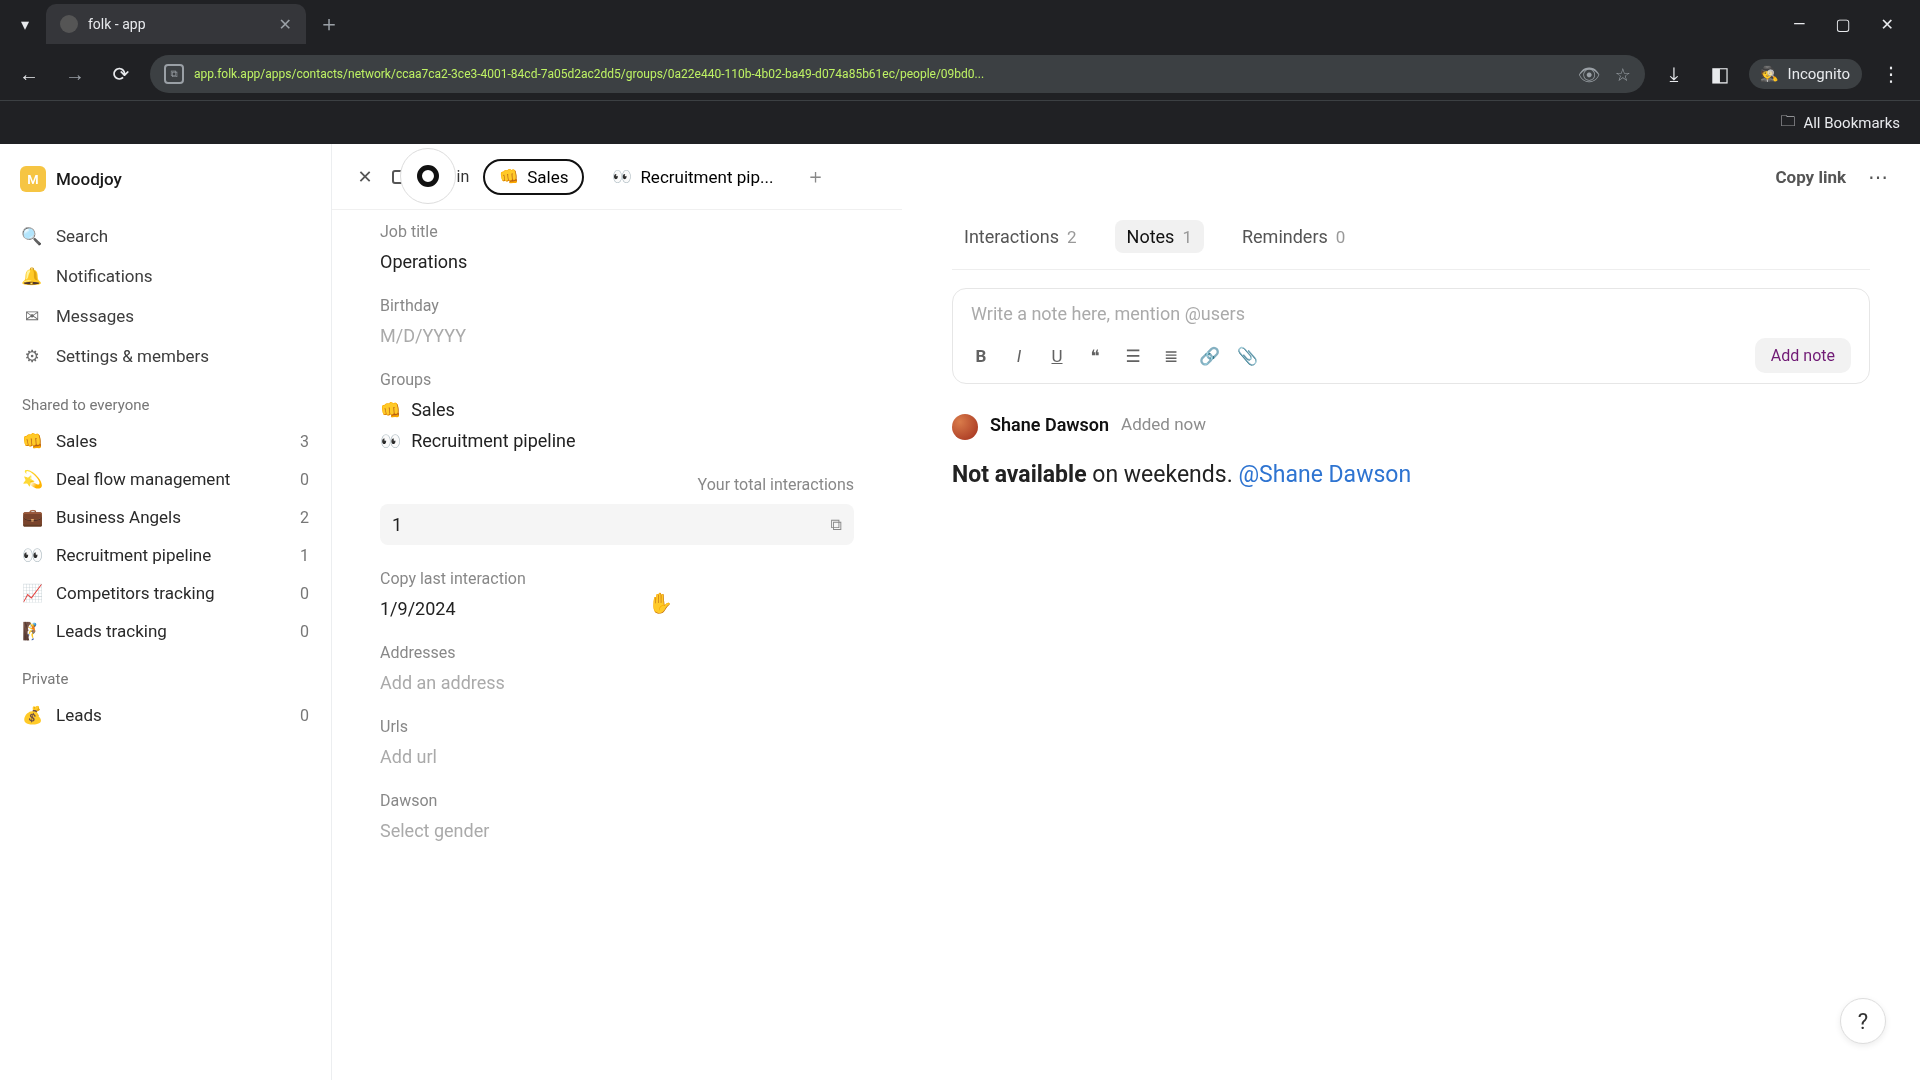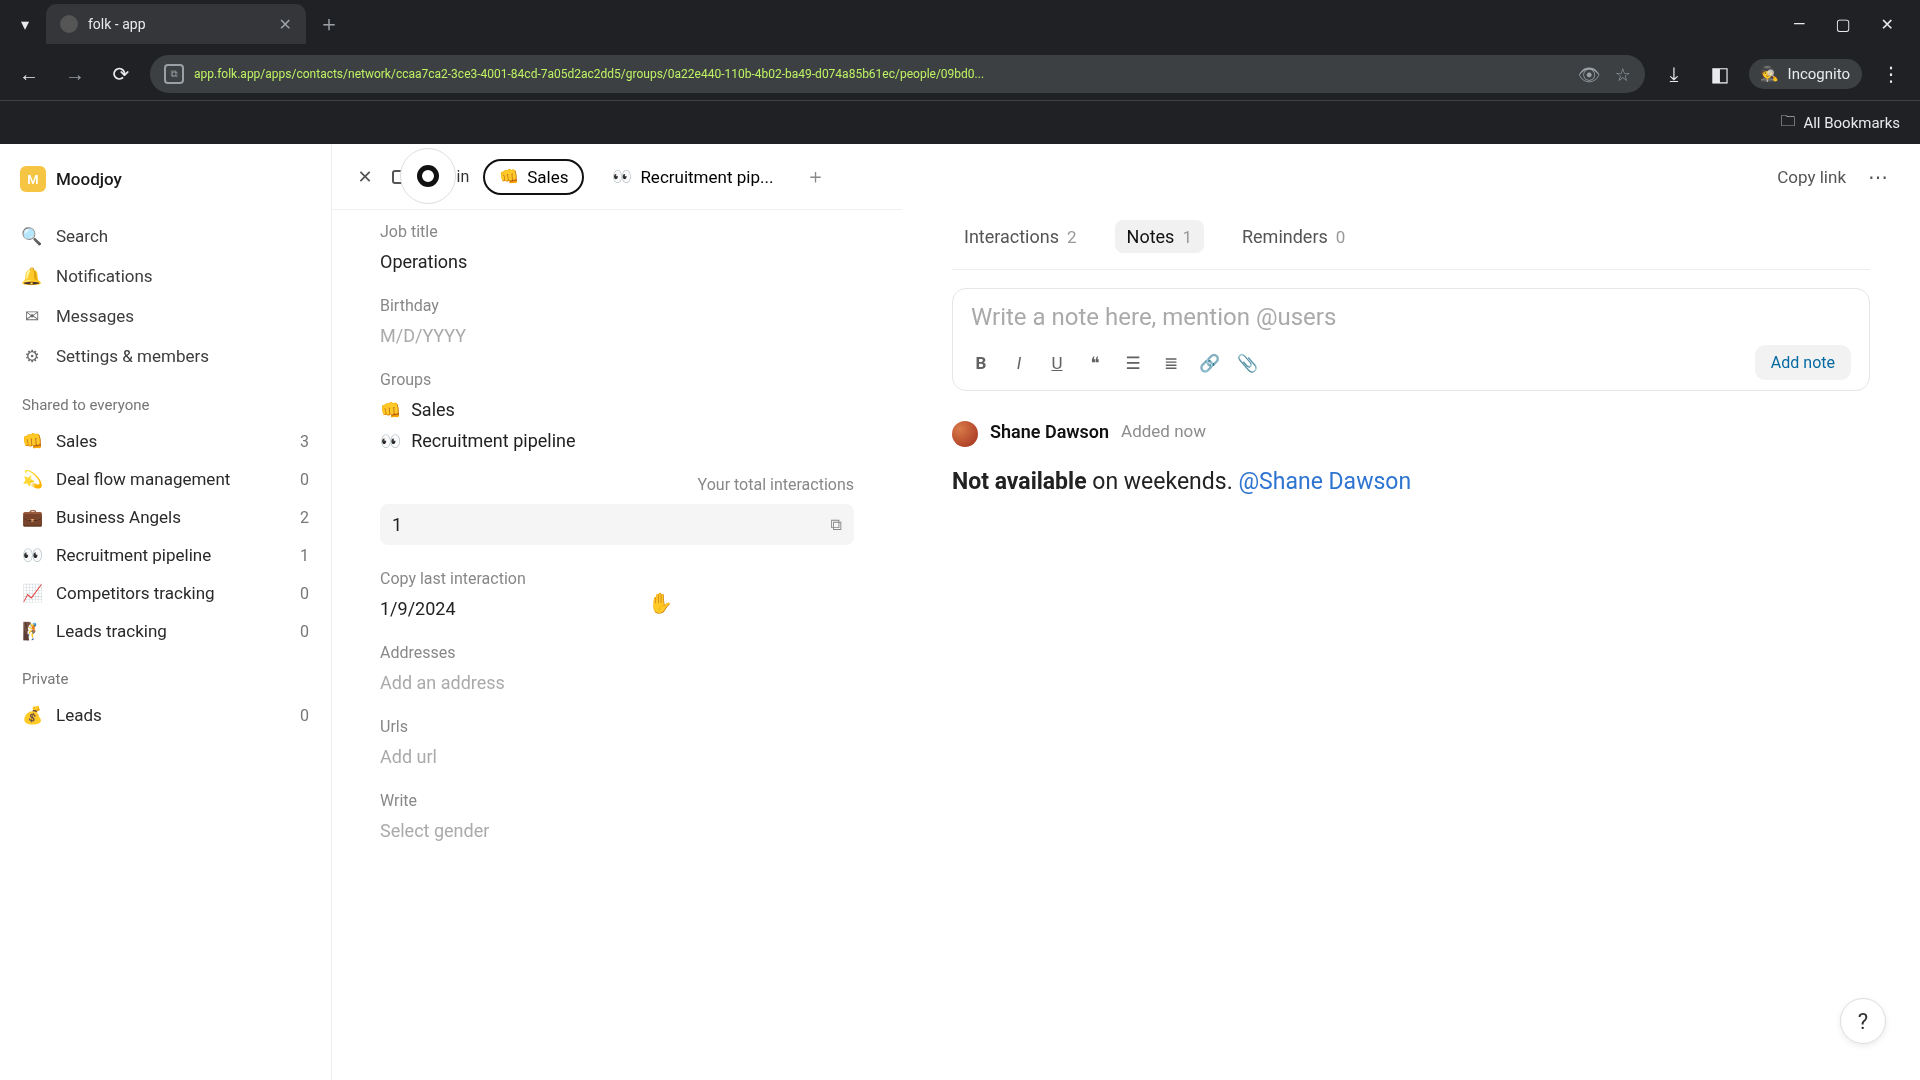--- a/index.html
+++ b/index.html
@@ -73,39 +73,39 @@
 .chips { display:flex; flex-direction:column; gap:10px; }
 .chip { display:flex; align-items:center; gap:10px; font-size:18px; color:#222; }
 .chip .emoji { font-size:17px; }
 .hover-field { background:#f5f5f5; border-radius:8px; padding:10px 12px; display:flex; align-items:center; }
 .hover-field .copyic { margin-left:auto; color:#888; cursor:pointer; }
 .cursor { position:absolute; top:116px; left:268px; font-size:20px; color:#111; pointer-events:none; }
 
 
 .rightpane { flex:1; padding:0 30px; display:flex; flex-direction:column; }
 .righttop { height:66px; display:flex; align-items:center; justify-content:flex-end; gap:22px; }
-.copylink { color:#555; font-size:17px; cursor:pointer; }
+.copylink { color:#555; font-size:17px; cursor:pointer;font-weight:bold; }
 .moreh { color:#555; font-size:20px; cursor:pointer; letter-spacing:2px; }
 
 .tabs { display:flex; align-items:center; gap:26px; padding:10px 20px 16px; }
 .rt-tab { display:flex; align-items:center; gap:8px; font-size:18px; color:#555; cursor:pointer; padding:6px 12px; border-radius:8px; }
 .rt-tab.active { background:#f1f1f1; color:#111; }
 .rt-tab .cnt { color:#999; font-size:17px; }
 .sep { height:1px; background:#eee; margin:0 20px 18px; }
 
 .editor { margin:0 20px; border:1px solid #e6e6e6; border-radius:14px; padding:14px 18px 10px; }
-.editor-input { width:100%; border:none; outline:none; font-size:24px; color:#737373; background:transparent; }
+.editor-input { width:100%; border:none; outline:none; font-size:18px; color:#737373; background:transparent; }
 .editor-input::placeholder { color:#aaa; }
 .editor-toolbar { display:flex; align-items:center; gap:18px; margin-top:14px; }
 .ed-btn { color:#626262; font-size:17px; cursor:pointer; width:20px; text-align:center; }
 .ed-btn.bold { font-weight:700; }
 .ed-btn.italic { font-style:italic; }
 .ed-btn.ul { text-decoration:underline; }
 .ed-btn.link { color:#d0d0d0; }
-.addnote { margin-left:auto; background:#f2f2f2; color:#0369a1; padding:8px 16px; border-radius:10px; font-size:16px; cursor:pointer; }
+.addnote { margin-left:auto; background:#f2f2f2; color:#701a75; padding:8px 16px; border-radius:10px; font-size:16px; cursor:pointer; }
 
 .note-entry { margin:30px 20px; }
 .note-head { display:flex; gap:12px; }
 .avatar { width:26px; height:26px; border-radius:50%; background:radial-gradient(circle at 30% 30%,#d97b4a,#a12e1c); }
 .note-author { font-size:18px; color:#111; font-weight:600; }
 .note-meta { font-size:17px; color:#8d8d8d; }
 .note-body { margin-top:18px; font-size:23px; color:#222; line-height:1.5; }
 .note-body .bold { font-weight:700; }
 .note-body .mention { color:#2e74d1; }
 
@@ -282,21 +282,21 @@
         </div>
         <div class="field">
           <div class="field-label">Addresses</div>
           <div class="field-placeholder">Add an address</div>
         </div>
         <div class="field">
           <div class="field-label">Urls</div>
           <div class="field-placeholder">Add url</div>
         </div>
         <div class="field">
-          <div class="field-label">Write</div>
+          <div class="field-label">Dawson</div>
           <div class="field-placeholder">Select gender</div>
         </div>
       </div>
     </div>
 
     <div class="rightpane">
       <div class="righttop">
         <span class="copylink">Copy link</span>
         <span class="moreh">⋯</span>
       </div>

